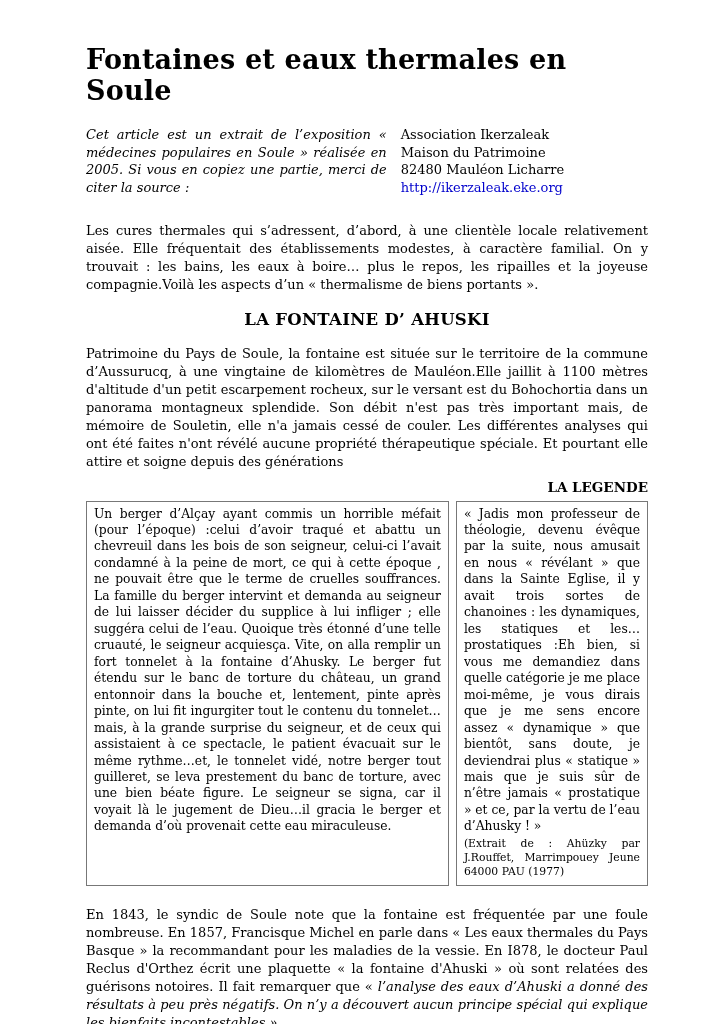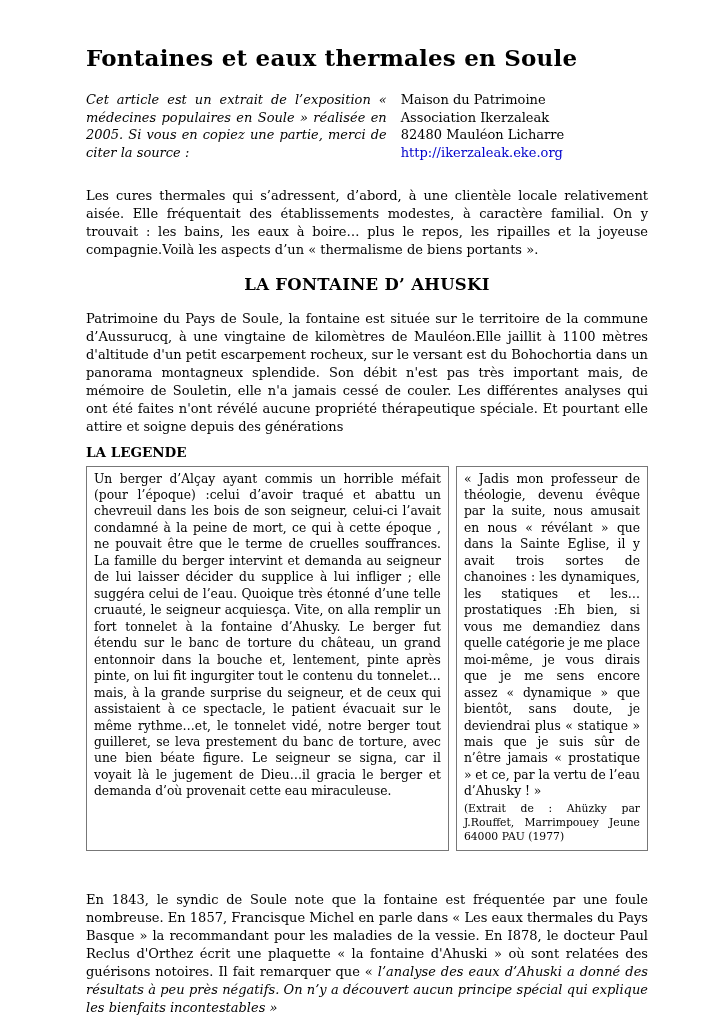--- a/index.html
+++ b/index.html
@@ -11,21 +11,21 @@
     -webkit-font-smoothing: antialiased;
   }
   .page {
     position: relative;
     width: 724px;
     min-height: 1024px;
     background: #ffffff;
     padding: 44px 76px 20px 86px;
   }
   .title {
-    font-size: 23px;
+    font-size: 27px;
     font-weight: bold;
     margin-bottom: 20px;
     letter-spacing: 0.2px;
   }
   .header-note { display: flex; margin-bottom: 26px; }
   .note-left {
     width: 56%;
     font-style: italic;
     font-size: 13px;
     line-height: 1.35;
@@ -51,28 +51,28 @@
     font-size: 16.5px;
     font-weight: bold;
     text-align: center;
     margin: 16px 0 16px 0;
     letter-spacing: 0.3px;
   }
   .main-para { margin-bottom: 6px; }
   .sub-heading {
     font-size: 13.5px;
     font-weight: bold;
-    text-align: left;
+    text-align: right;
     margin: 8px 0 6px 0;
   }
   .boxes {
     display: flex;
     align-items: stretch;
     gap: 7px;
-    margin-bottom: 40px;
+    margin-bottom: 20px;
   }
   .box {
     border: 1px solid #777777;
     padding: 4px 7px 6px 7px;
     font-size: 12.3px;
     line-height: 1.34;
     text-align: justify;
   }
   .box-left { width: 64.6%; }
   .box-right { width: 34.2%; }
@@ -87,22 +87,22 @@
 </head>
 <body>
 
 <div class="page">
 
   <h1 class="title">Fontaines et eaux thermales en Soule</h1>
 
   <div class="header-note">
     <p class="note-left">Cet article est un extrait de l’exposition « médecines populaires en Soule » réalisée en 2005. Si vous en copiez une partie, merci de citer la source :</p>
     <div class="note-right">
+      <div>Association Ikerzaleak</div>
       <div>Maison du Patrimoine</div>
-      <div>Association Ikerzaleak</div>
       <div>82480 Mauléon Licharre</div>
       <a class="link">http://ikerzaleak.eke.org</a>
     </div>
   </div>
 
   <p class="para intro-para">Les cures thermales qui s’adressent, d’abord, à une clientèle locale relativement aisée. Elle fréquentait des établissements modestes, à caractère familial. On y trouvait : les bains, les eaux à boire… plus le repos, les ripailles et la joyeuse compagnie.Voilà les aspects d’un « thermalisme de biens portants ».</p>
 
   <h2 class="section-heading">LA FONTAINE D’ AHUSKI</h2>
 
   <p class="para main-para">Patrimoine du Pays de Soule, la fontaine est située sur le territoire de la commune d’Aussurucq, à  une vingtaine de kilomètres de Mauléon.Elle jaillit à 1100 mètres d'altitude d'un petit escarpement rocheux, sur le versant est du Bohochortia dans un panorama montagneux splendide. Son débit n'est pas très important mais, de mémoire de Souletin, elle n'a jamais cessé de couler. Les différentes analyses qui ont été faites n'ont révélé aucune propriété thérapeutique spéciale. Et pourtant elle attire et soigne depuis des générations</p>

